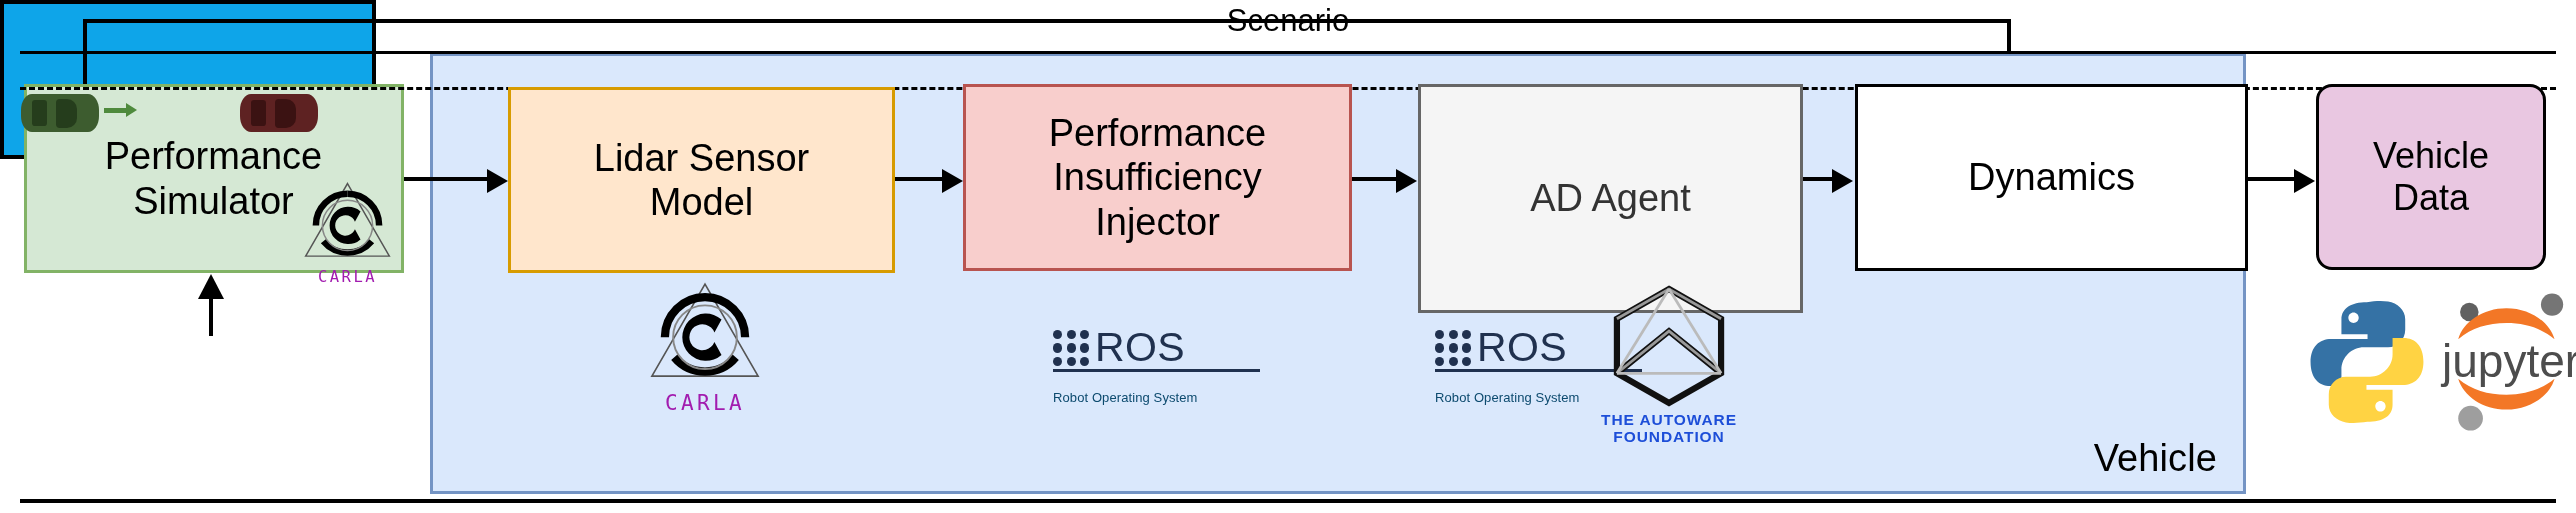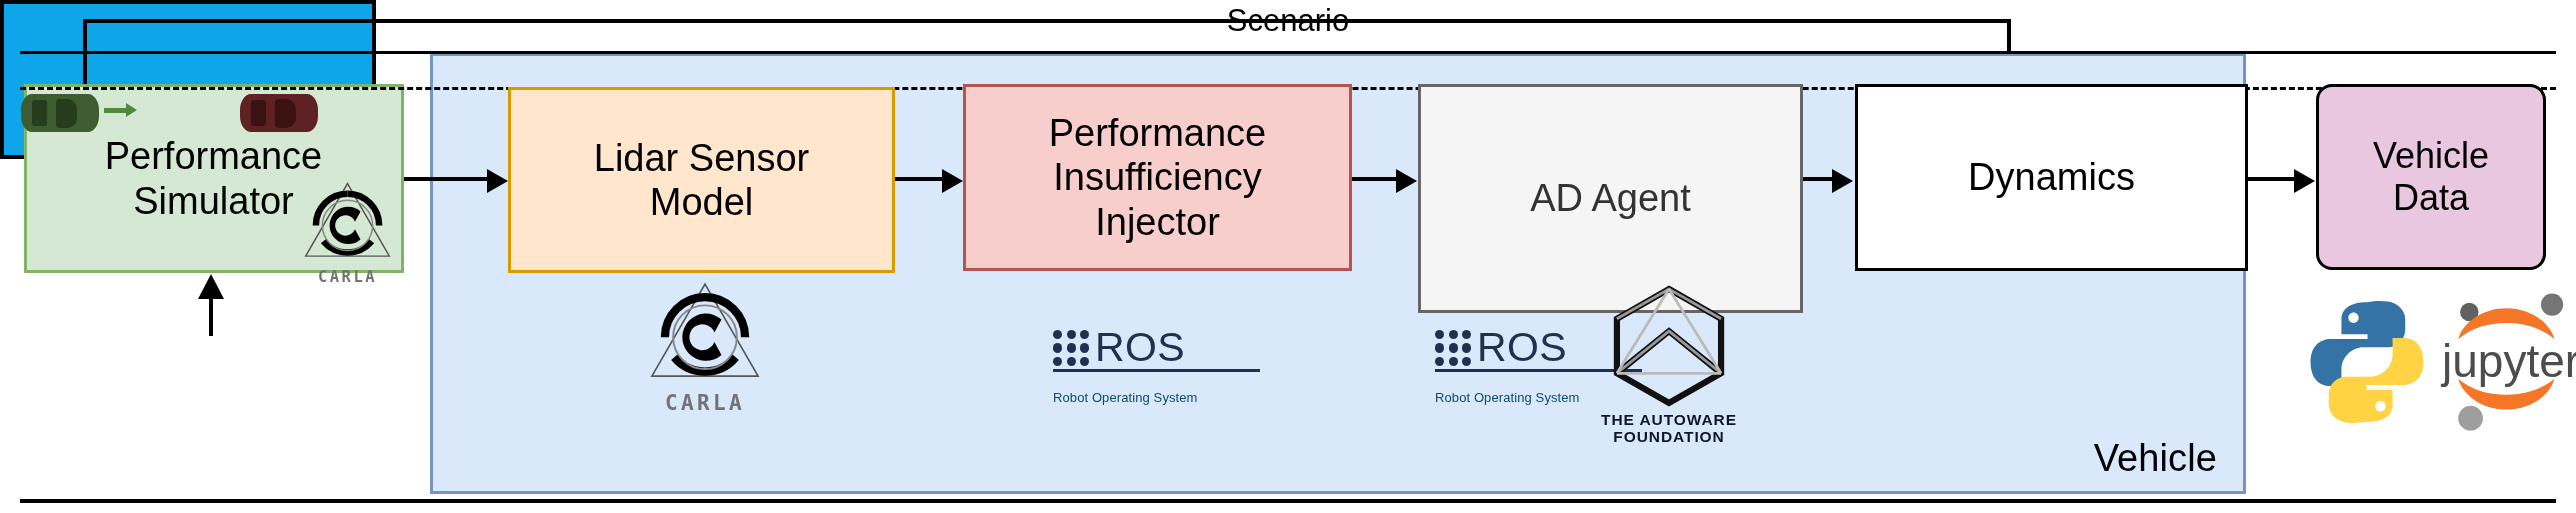--- a/index.html
+++ b/index.html
@@ -195,22 +195,22 @@
   }
 
   
   .logo { position: absolute; }
 
   
   .carla { display: block; }
   .carla-word {
     text-align: center;
     font-family: "DejaVu Sans Mono", monospace;
-    font-weight: bold;
-    color: #737373;
+    font-weight: normal;
+    color: #a21caf;
     letter-spacing: .16em;
   }
 
   
   .ros { display: flex; flex-direction: column; align-items: flex-start; }
   .ros-top { display: flex; align-items: center; }
   .ros-dots {
     display: grid;
     grid-template-columns: repeat(3, 1fr);
     grid-gap: 4.3px;
@@ -233,21 +233,21 @@
     white-space: nowrap;
   }
 
   
   .aw { display: flex; flex-direction: column; align-items: center; }
   .aw-sub {
     margin-top: 2.5px;
     text-align: center;
     font-size: 15.5px;
     font-weight: bold;
-    color: #0f172a;
+    color: #1d4ed8;
     letter-spacing: .06em;
     line-height: 1.12;
   }
 
   
   .jup-word {
     position: absolute;
     left: 0; right: 16px; top: 50%;
     transform: translateY(-52%);
     text-align: left;

